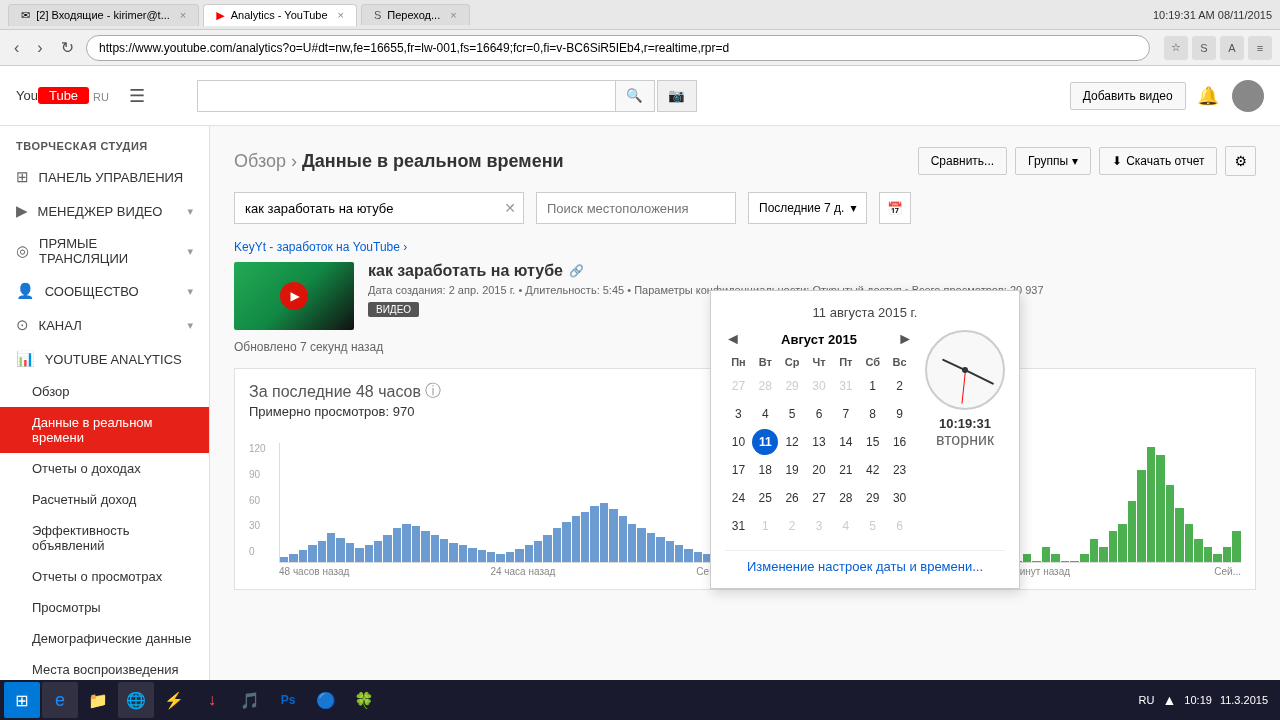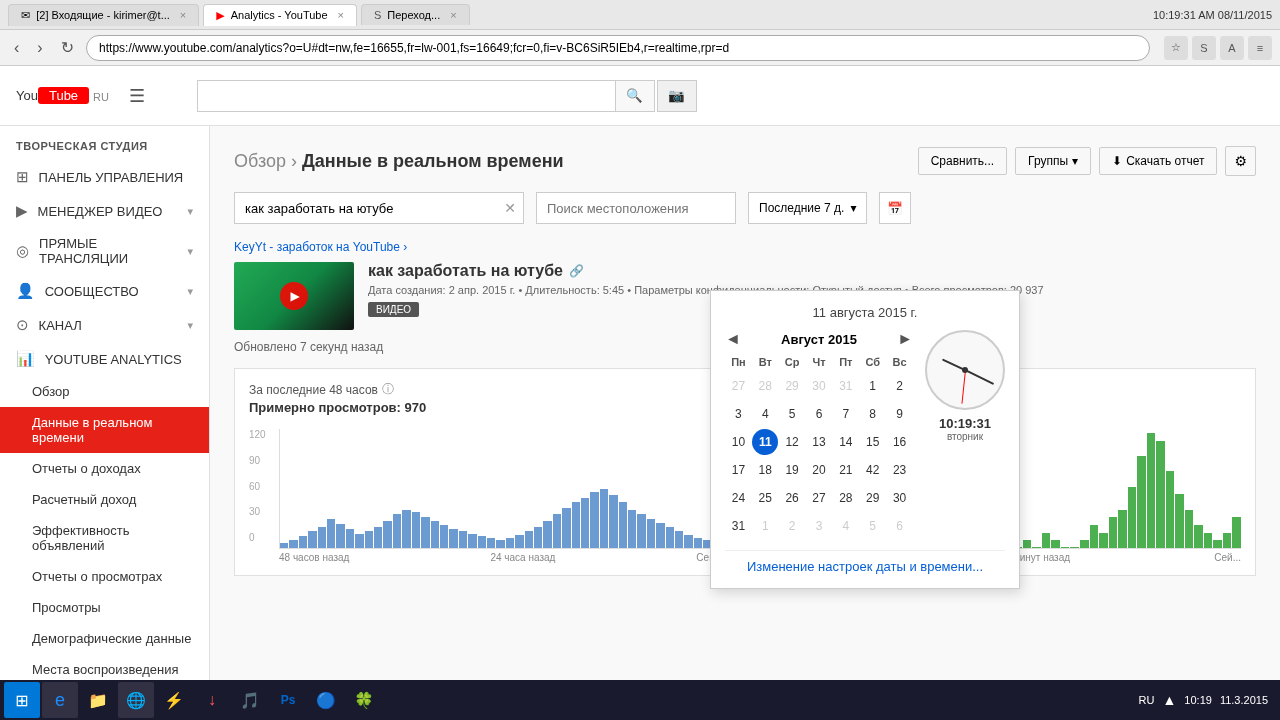--- a/index.html
+++ b/index.html
@@ -77,40 +77,40 @@
     .video-tag { background: #555; color: #fff; font-size: 10px; padding: 2px 8px; border-radius: 2px; display: inline-block; margin-top: 6px; }
     .link-icon { font-size: 12px; color: #065fd4; }
 
     
     .updated-text { font-size: 12px; color: #666; margin-bottom: 14px; }
 
     
     .charts-row { display: flex; gap: 0; }
     .chart-panel { flex: 1; background: #fff; border: 1px solid #e0e0e0; padding: 12px 14px; }
     .chart-panel + .chart-panel { border-left: none; }
-    .chart-title { font-size: 12px; color: #555; margin-bottom: 2px; display: flex; align-items: center; gap: 4px; }
-    .chart-count { font-size: 13px; color: #333; margin-bottom: 14px; font-weight: bold; }
+    .chart-title { font-size: 16px; color: #555; margin-bottom: 2px; display: flex; align-items: center; gap: 4px; }
+    .chart-count { font-size: 13px; color: #333; margin-bottom: 24px; font-weight: normal; }
 
     
     .calendar-popup { position: absolute; right: 260px; top: 290px; width: 310px; background: #fff; border: 1px solid #ccc; box-shadow: 2px 4px 12px rgba(0,0,0,0.15); z-index: 100; padding: 14px; }
     .cal-date-title { text-align: center; font-size: 13px; color: #444; margin-bottom: 10px; }
     .cal-nav-row { display: flex; align-items: center; margin-bottom: 8px; }
     .cal-month-title { flex: 1; text-align: center; font-size: 13px; font-weight: bold; }
     .cal-nav-btn { background: none; border: none; cursor: pointer; font-size: 16px; color: #555; }
     .cal-grid { flex: 1; }
     .cal-days-header { display: grid; grid-template-columns: repeat(7, 1fr); text-align: center; font-size: 11px; font-weight: bold; color: #555; margin-bottom: 4px; }
     .cal-days { display: grid; grid-template-columns: repeat(7, 1fr); text-align: center; }
     .cal-day { font-size: 12px; color: #333; padding: 3px 2px; cursor: pointer; border-radius: 50%; width: 26px; height: 26px; display: flex; align-items: center; justify-content: center; margin: 1px auto; }
     .cal-day.today { background: #065fd4; color: #fff; font-weight: bold; }
     .cal-day.other-month { color: #ccc; }
     .cal-content { display: flex; gap: 12px; }
     .clock-wrap { display: flex; flex-direction: column; align-items: center; }
     .clock-face { width: 80px; height: 80px; border-radius: 50%; border: 2px solid #ccc; background: #f8f8f8; position: relative; margin-bottom: 6px; }
     .clock-time { font-size: 13px; color: #333; font-weight: bold; text-align: center; }
-    .clock-day { font-size: 10px; color: #666; text-align: center; }
+    .clock-day { font-size: 16px; color: #666; text-align: center; }
     .cal-link { text-align: center; color: #065fd4; font-size: 13px; cursor: pointer; margin-top: 10px; padding-top: 8px; border-top: 1px solid #eee; }
 
     
     .clock-hand { position: absolute; bottom: 50%; left: 50%; transform-origin: bottom center; border-radius: 2px; }
     .hour-hand { width: 2px; height: 25px; background: #333; margin-left: -1px; transform: rotate(295deg); }
     .min-hand { width: 2px; height: 32px; background: #333; margin-left: -1px; transform: rotate(116deg); }
     .sec-hand { width: 1px; height: 34px; background: #f00; margin-left: -0.5px; transform: rotate(186deg); }
     .clock-center { position: absolute; width: 6px; height: 6px; background: #333; border-radius: 50%; top: 50%; left: 50%; transform: translate(-50%, -50%); }
 
     
@@ -162,20 +162,25 @@
       <span class="yt-logo-you">You</span>
         <span class="yt-logo-tube">Tube</span>
     </div>
     <span class="yt-logo-ru">RU</span>
   </div>
   <span class="hamburger">☰</span>
   <div class="yt-search">
     <input type="text" style="flex: 1 1 0%; height: 32px; border-top: 1px solid rgb(204, 204, 204); border-bottom: 1px solid rgb(204, 204, 204); border-left: 1px solid rgb(204, 204, 204); border-image: initial; border-right: none; padding: 0px 10px; font-size: 13px;">
     <button style="height:32px;width:40px;background:#f8f8f8;border:1px solid #ccc;cursor:pointer;">🔍</button>
     <button style="height:32px;width:40px;background:#f0f0f0;border:1px solid #ccc;cursor:pointer;margin-left:2px;">📷</button>
+  </div>
+  <div class="yt-header-right">
+    <button class="yt-add-video-btn">Добавить видео</button>
+    <span class="yt-bell">🔔</span>
+    <div class="yt-avatar"></div>
   </div>
 </div>
 
 <div class="main-container">
 
   <div class="sidebar">
     <div class="sidebar-section-title">ТВОРЧЕСКАЯ СТУДИЯ</div>
 
     <div class="sidebar-item">
       <span class="si-icon">⊞</span>

